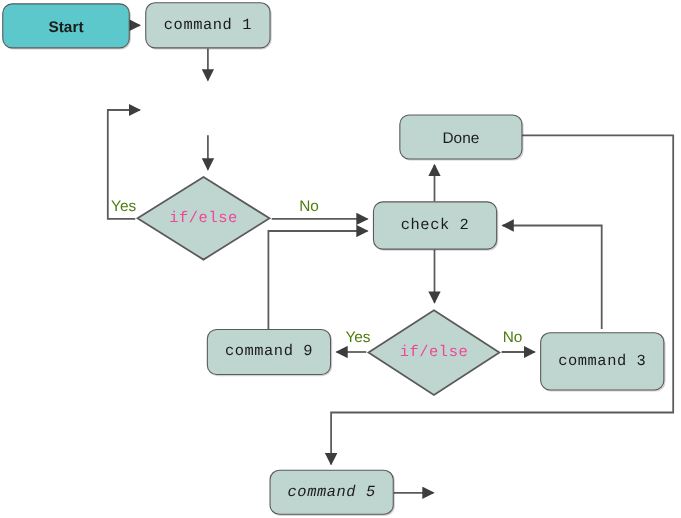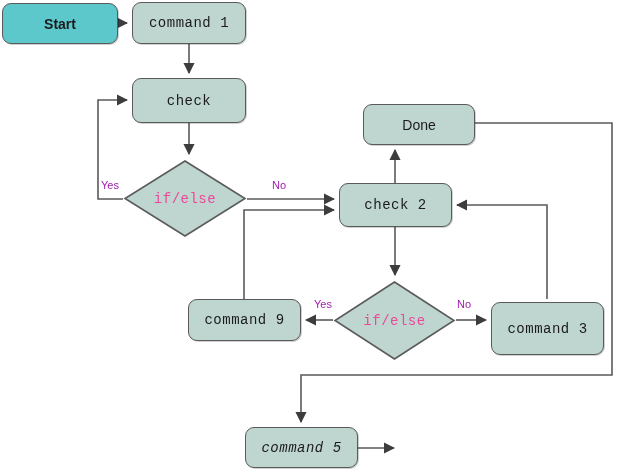--- a/index.html
+++ b/index.html
@@ -71,22 +71,22 @@
     align-items: center;
     justify-content: center;
     font-family: Liberation Mono, monospace;
     font-size: 14px;
     color: #ec4899;
     letter-spacing: 0.5px;
   }
   .edge-label {
     position: absolute;
     font-family: "Liberation Sans", sans-serif;
-    font-size: 11px;
-    color: #a21caf;
+    font-size: 14px;
+    color: #4d7c0f;
     white-space: nowrap;
   }
 </style>
 </head>
 <body>
 
 <div id="canvas">
 
   <svg class="edges" viewBox="0 0 619 471" width="619" height="471">
     <defs>
@@ -126,23 +126,20 @@
   </svg>
 
   <div class="node terminal" style="left:2px; top:3px; width:116px; height:41px;">
     <span>Start</span>
   </div>
 
   <div class="node" style="left:132px; top:2px; width:114px; height:42px;">
     <span>command 1</span>
   </div>
 
-  <div class="node" style="left:132px; top:78px; width:114px; height:45px;">
-    <span>check</span>
-  </div>
 
   <div class="diamond-wrap" style="left:123px; top:159px; width:124px; height:79px;">
     <svg width="124" height="79" viewBox="0 0 124 79">
       <polygon points="62,2 122,39.5 62,77 2,39.5" fill="#bfd6d0" stroke="#5a5a5a" stroke-width="1.6"></polygon>
     </svg>
     <div class="diamond-label">if/else</div>
   </div>
 
   <div class="node plain" style="left:340px; top:104px; width:112px; height:41px;">
     <span>Done</span>

